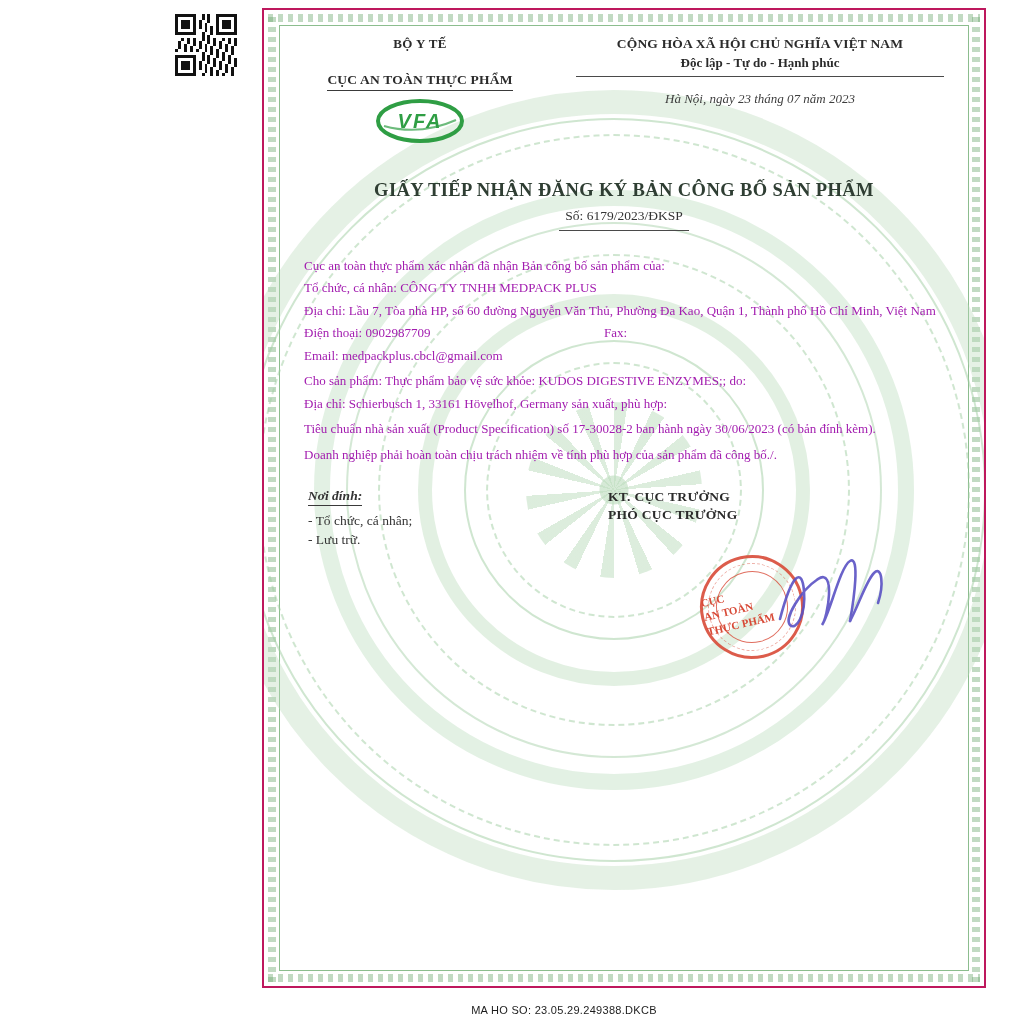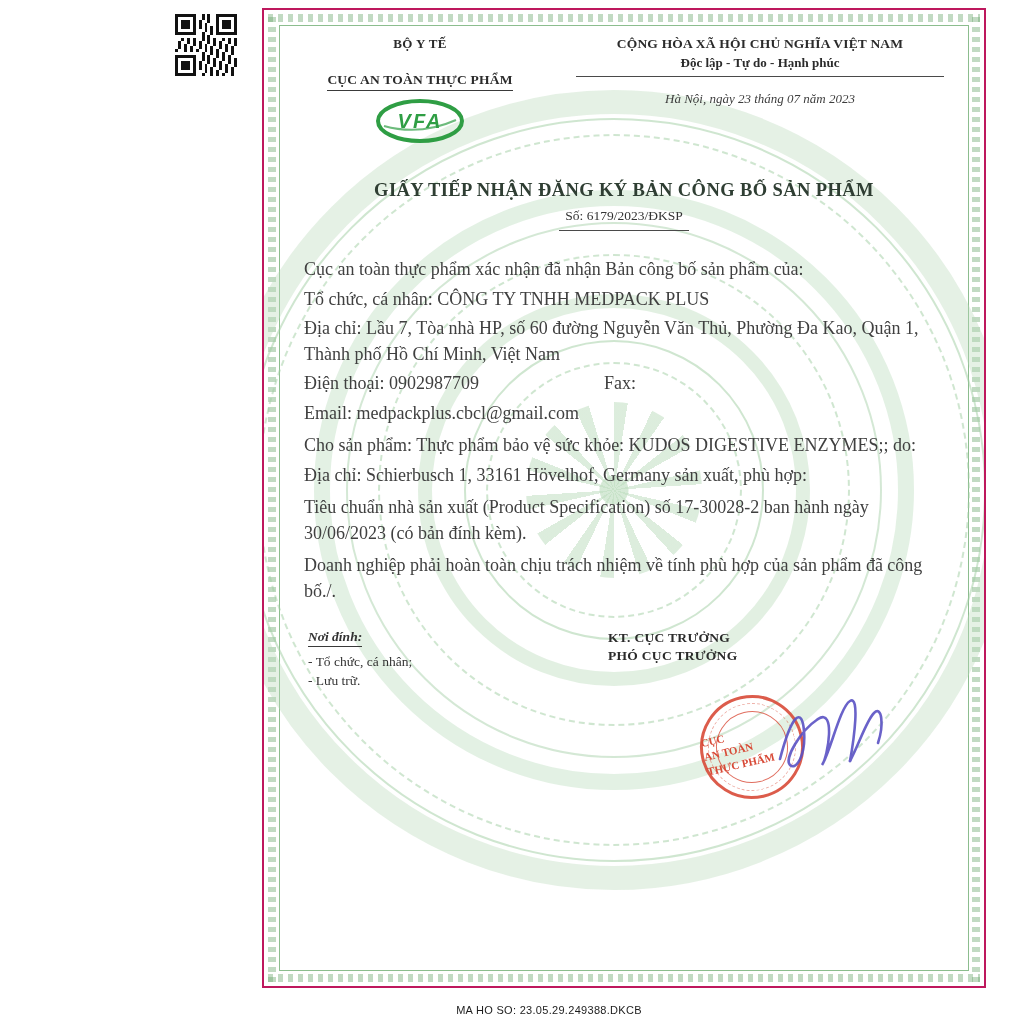--- a/index.html
+++ b/index.html
@@ -45,21 +45,21 @@
   .nation{font-size:13.5px;font-weight:bold;color:#2b2b2b;letter-spacing:.2px;}
   .motto{font-size:13px;font-weight:bold;color:#2b2b2b;margin-top:3px;}
   .header-sep{border-bottom:1px solid #4a4a4a;margin-top:5px;}
   .dateline{font-size:13px;font-style:italic;color:#3d3d3d;margin-top:14px;}
 
   .doc-title{margin-top:30px;text-align:center;font-size:18.5px;font-weight:bold;
              color:#2f3e33;letter-spacing:.4px;}
   .doc-number{text-align:center;font-size:13.5px;color:#333;margin-top:7px;}
   .num-rule{width:130px;height:1px;background:#4a4a4a;margin:6px auto 0;}
 
-  .body-text{margin-top:26px;font-size:18px;line-height:1.42;color:#404040;}
+  .body-text{margin-top:26px;font-size:13px;line-height:1.42;color:#a21caf;}
   .body-text p{margin:0 0 4px 0;}
   .phone-row{position:relative;}
   .fax{position:absolute;left:300px;top:0;}
   .gap-top{margin-top:7px !important;}
 
   .signoff{display:flex;justify-content:space-between;margin-top:24px;}
   .recipients{margin-left:4px;font-size:13.5px;}
   .recip-heading{font-weight:bold;font-style:italic;display:inline-block;
                  border-bottom:1px solid #3a3a3a;padding-bottom:1px;margin-bottom:4px;}
   .recip-item{margin-top:3px;}
@@ -69,21 +69,21 @@
   .sign-area{position:relative;height:178px;}
   .stamp{position:absolute;left:92px;top:30px;width:104px;height:104px;border-radius:50%;
          border:3px solid rgba(216,74,55,.9);transform:rotate(-13deg);box-sizing:border-box;}
   .stamp::before{content:"";position:absolute;inset:13px;border:1px solid rgba(216,74,55,.8);border-radius:50%;}
   .stamp::after{content:"";position:absolute;inset:5px;border:1px dashed rgba(216,74,55,.45);border-radius:50%;}
   .stamp-text{position:absolute;inset:0;display:flex;flex-direction:column;justify-content:center;
               gap:1px;font-size:11px;font-weight:bold;color:#d84a37;line-height:1.2;}
   .signature-svg{position:absolute;left:158px;top:8px;}
   .signer{font-size:14px;font-weight:bold;color:#2b2b2b;margin-top:2px;}
 
-  .file-code{position:absolute;left:187px;top:1004px;width:724px;text-align:center;
+  .file-code{position:absolute;left:202px;top:1004px;width:724px;text-align:center;
              font-family:"Liberation Sans","DejaVu Sans",sans-serif;font-size:11px;
              color:#1c1c1c;letter-spacing:.3px;}
 </style>
 </head>
 <body>
 
 <div class="page">
 
   <div class="qr">
     <svg viewBox="0 0 21 21" shape-rendering="crispEdges">

